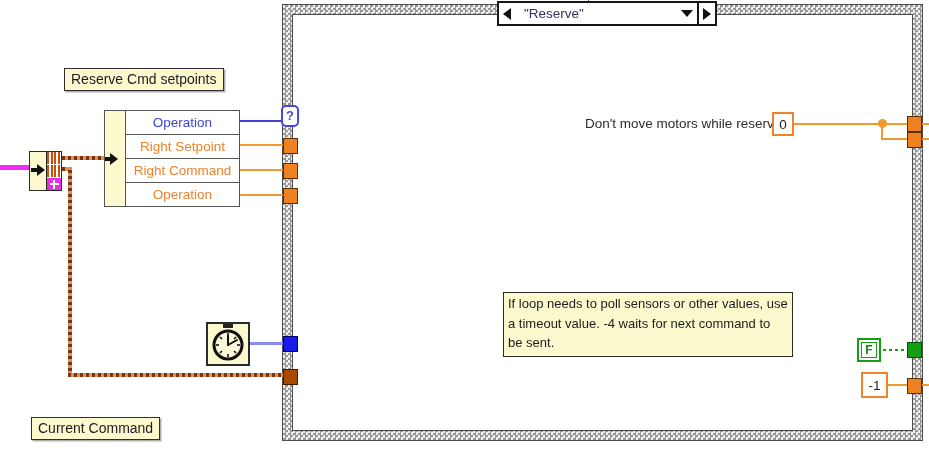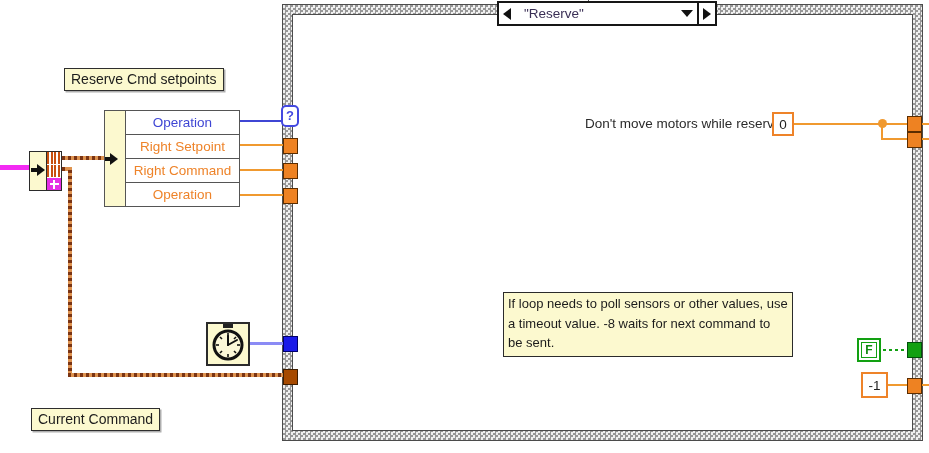--- a/index.html
+++ b/index.html
@@ -91,22 +91,22 @@
     <div class="sel-value">"Reserve"</div>
     <div class="sel-cell" style="width:20px;">
         <span class="tri-down"></span>
       </div>
     <div class="sel-cell" style="width:16px;border-left:2px solid #161616;">
         <span class="tri-right"></span>
       </div>
   </div>
 
   <div class="lv-label" style="left:64px;top:68px;">Reserve Cmd setpoints</div>
-  <div class="lv-label" style="left:31px;top:408px;">Current Command</div>
-  <div class="comment">If loop needs to poll sensors or other values, use a timeout value. -8 waits for next command to be sent.</div>
+  <div class="lv-label" style="left:31px;top:417px;">Current Command</div>
+  <div class="comment">If loop needs to poll sensors or other values, use a timeout value. -4 waits for next command to be sent.</div>
   <div class="free-text">Don't move motors while reserved</div>
 
   <div class="wire w-pink" style="left:0;top:165px;width:30px;height:5px;"></div>
   <div class="dequeue">
     <div class="dq-left">
       <span class="arrow-stem" style="left:1px;top:16px;width:7px;height:4px;"></span>
       <span class="arrow-head" style="left:7px;top:12px;"></span>
     </div>
     <div class="dq-icons">
       <div class="dq-r1"></div>

